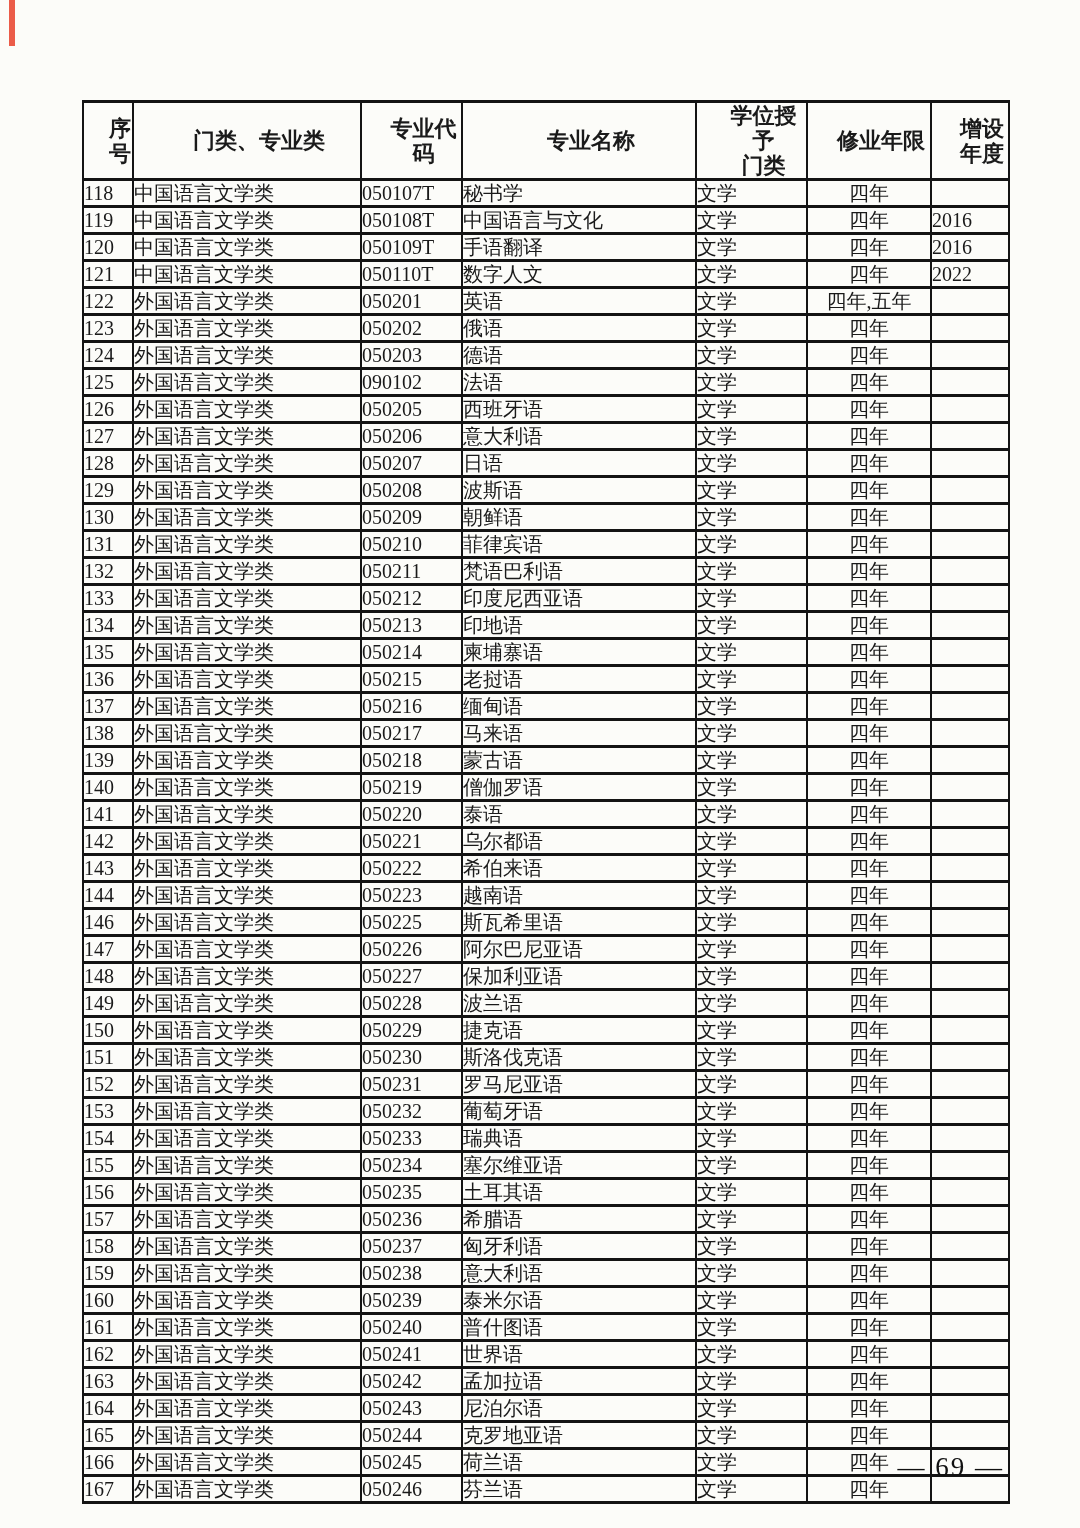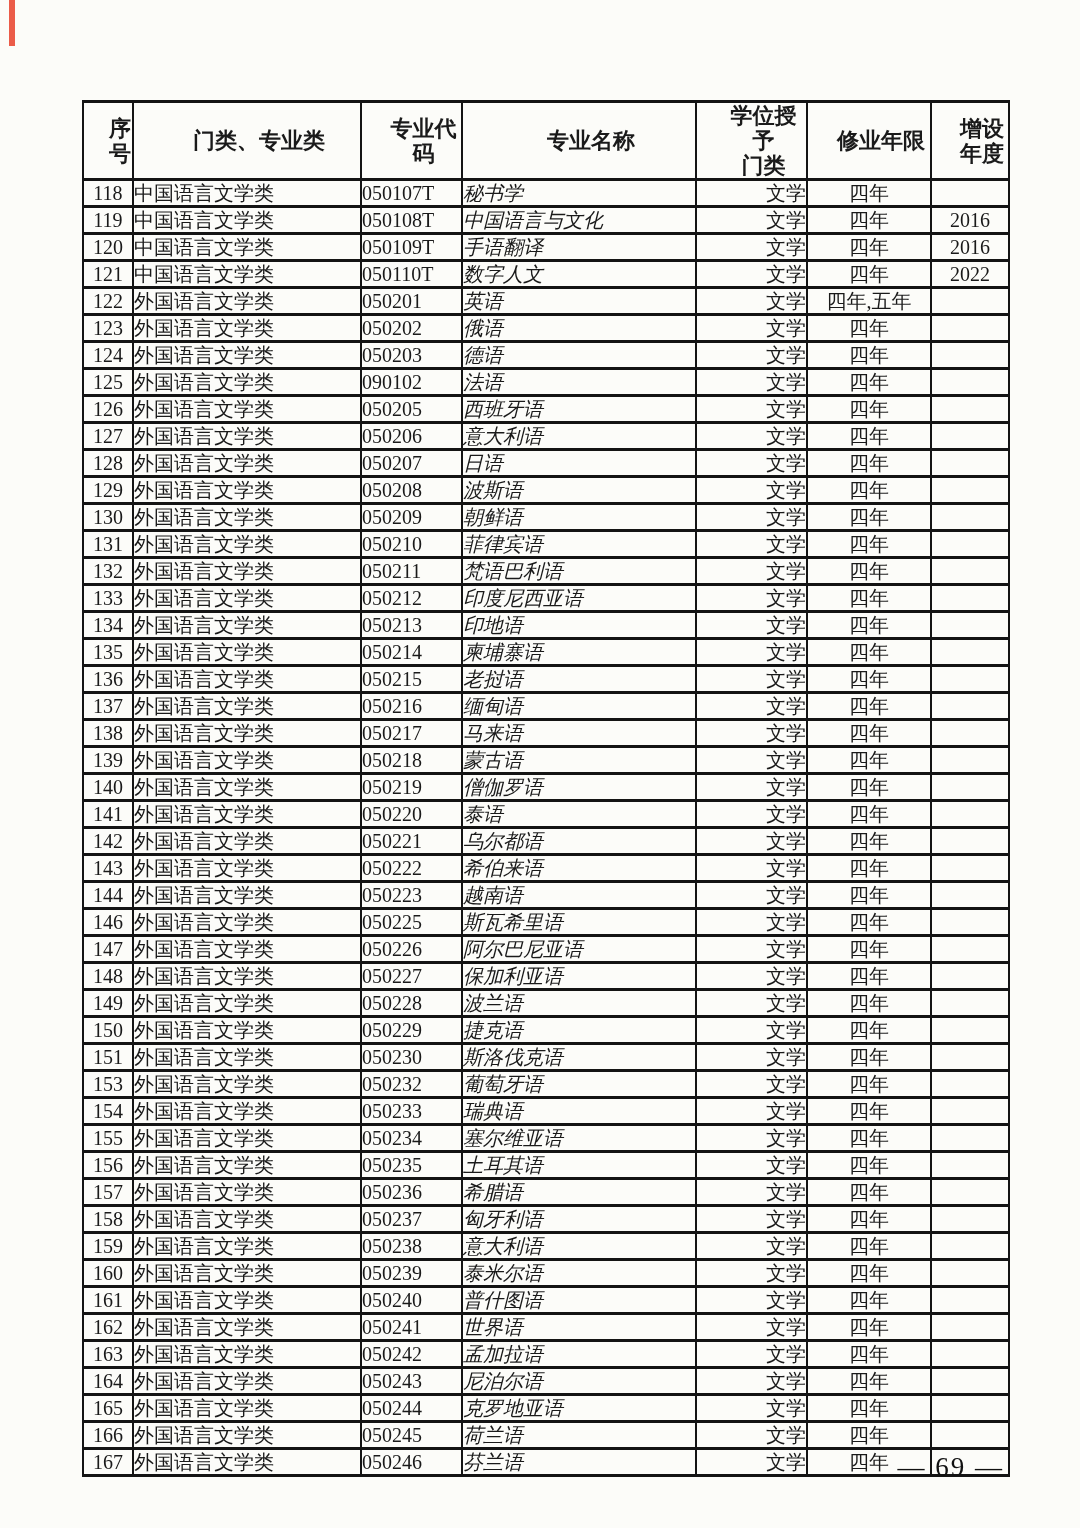--- a/index.html
+++ b/index.html
@@ -51,27 +51,27 @@
     line-height: 25px;
     text-align: center;
     white-space: pre-line;
     height: 52px;
     padding-left: 24px;
   }
   table.majors tbody tr {
     height: 25.4px;
   }
   
-  td.col0 { text-align: center; }
+  td.col0 { text-align: left; }
   td.col1 { text-align: left; padding-left: 5px; margin-top: 16px; }
   td.col2 { text-align: left; padding-left: 5px; margin-top: 20px; }
-  td.col3 { text-align: left; padding-left: 8px; font-style: italic; }
-  td.col4 { text-align: right; }
+  td.col3 { text-align: left; padding-left: 8px; }
+  td.col4 { text-align: left; }
   td.col5 { text-align: center; }
-  td.col6 { text-align: center; }
+  td.col6 { }
   .page-number {
     position: absolute;
     right: 76px;
     top: 1452px;
     font-size: 27px;
     letter-spacing: 2px;
     color: #111;
   }
 </style>
 </head>
@@ -394,20 +394,29 @@
       <tr>
         <td class="col0">151</td>
         <td class="col1">外国语言文学类</td>
         <td class="col2">050230</td>
         <td class="col3">斯洛伐克语</td>
         <td class="col4">文学</td>
         <td class="col5">四年</td>
         <td class="col6"></td>
       </tr>
       <tr>
+        <td class="col0">152</td>
+        <td class="col1">外国语言文学类</td>
+        <td class="col2">050231</td>
+        <td class="col3">罗马尼亚语</td>
+        <td class="col4">文学</td>
+        <td class="col5">四年</td>
+        <td class="col6"></td>
+      </tr>
+      <tr>
         <td class="col0">153</td>
         <td class="col1">外国语言文学类</td>
         <td class="col2">050232</td>
         <td class="col3">葡萄牙语</td>
         <td class="col4">文学</td>
         <td class="col5">四年</td>
         <td class="col6"></td>
       </tr>
       <tr>
         <td class="col0">154</td>

